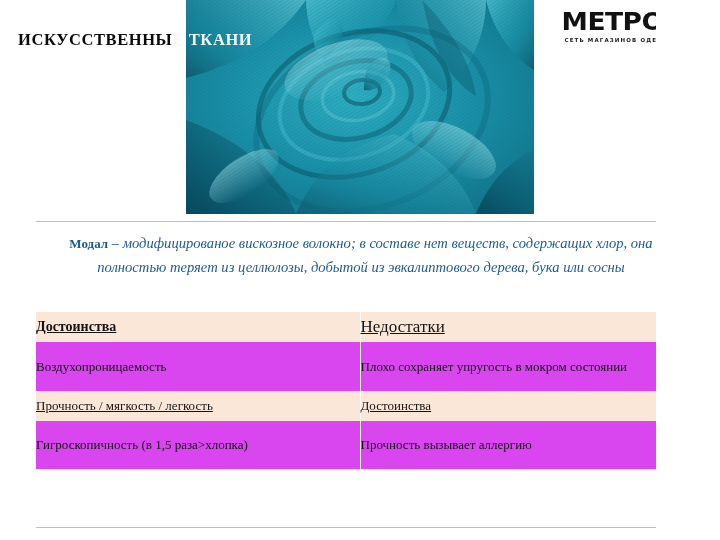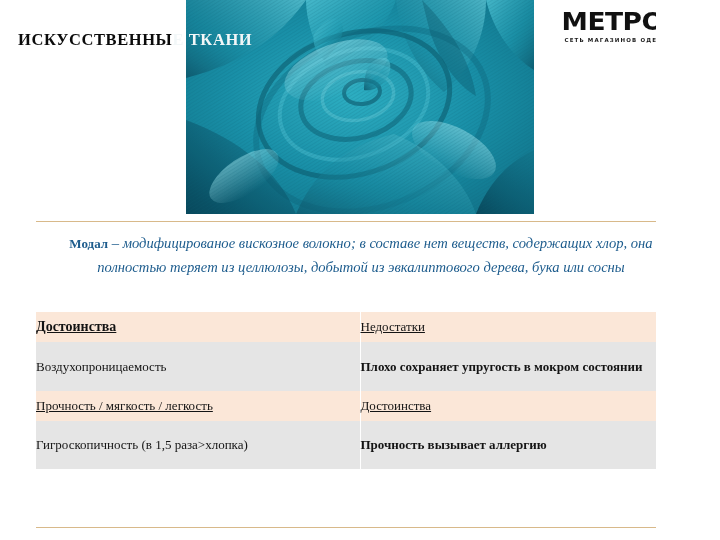--- a/index.html
+++ b/index.html
@@ -110,21 +110,21 @@
     left: 36px;
     top: 312px;
     width: 646px;
     border-collapse: collapse;
     table-layout: fixed;
   }
   #props-table col.c-left  { width: 324px; }
   #props-table col.c-right { width: 322px; }
 
   #props-table tr.shade > * { background: #fbe7d8; }
-  #props-table tr.plain > * { background: #e5e5e5; }
+  #props-table tr.plain > * { background: #d946ef; }
 
   #props-table th,
   #props-table td {
     padding: 0;
     vertical-align: middle;
     border: 0;
   }
   #props-table th.th-left,
   #props-table td.td-left {
     border-right: 1px solid #ffffff;
@@ -135,37 +135,37 @@
     line-height: 30px;
     text-align: left;
     text-decoration: underline;
   }
   .hdr-left {
     font-size: 14px;
     font-weight: bold;
     color: #131313;
   }
   .hdr-right {
-    font-size: 13px;
+    font-size: 17px;
     font-weight: normal;
     color: #141414;
   }
 
   .cell {
     font-size: 13px;
     color: #141414;
     padding: 0 10px 0 12px;
   }
   .cell-right { padding-left: 10px; }
 
   .row-tall  td { height: 49px; }
   .row-short td { height: 30px; text-decoration: underline; }
   .row-tall2 td { height: 48px; }
 
-  .align-top { vertical-align: top; padding-top: 7px; font-weight: bold; }
+  .align-top { vertical-align: top; padding-top: 7px; }
   .align-mid { vertical-align: middle; }
 
   #bottom-rule {
     position: absolute;
     left: 36px;
     top: 527px;
     width: 646px;
     height: 0;
     border-top: 1.4px solid #d8b98a;
   }

